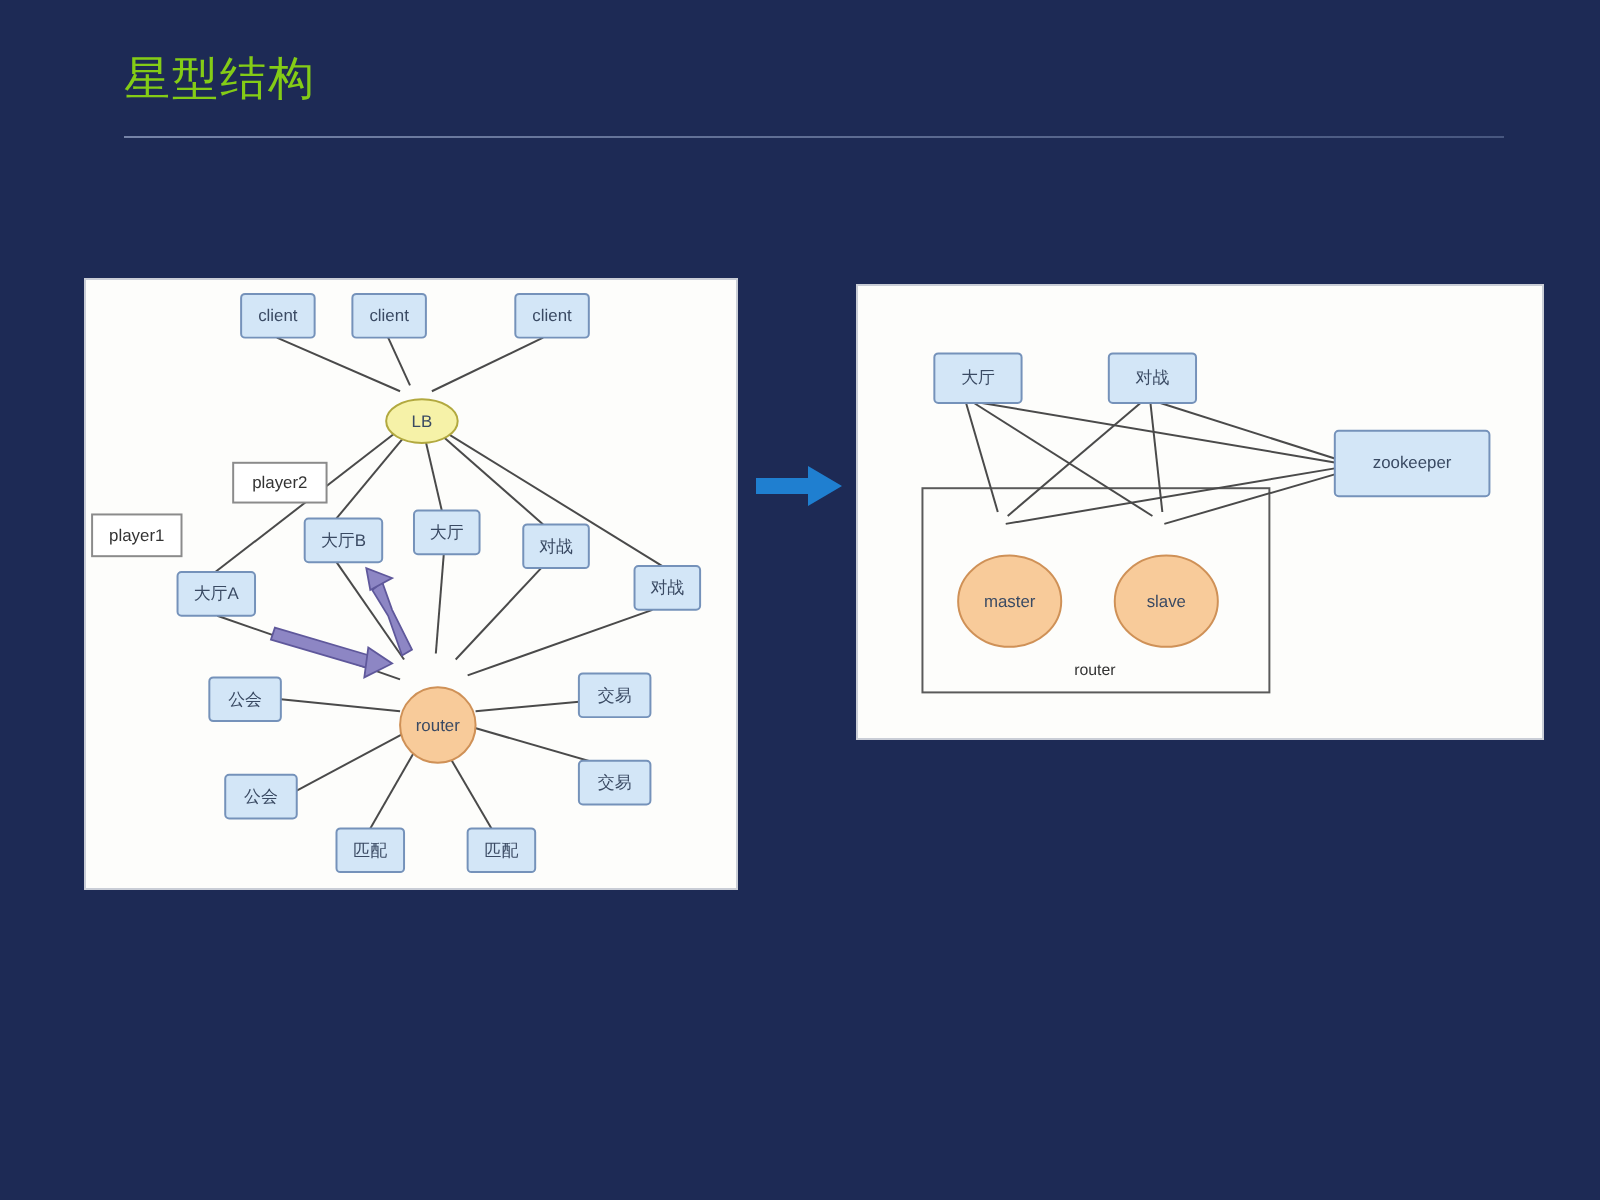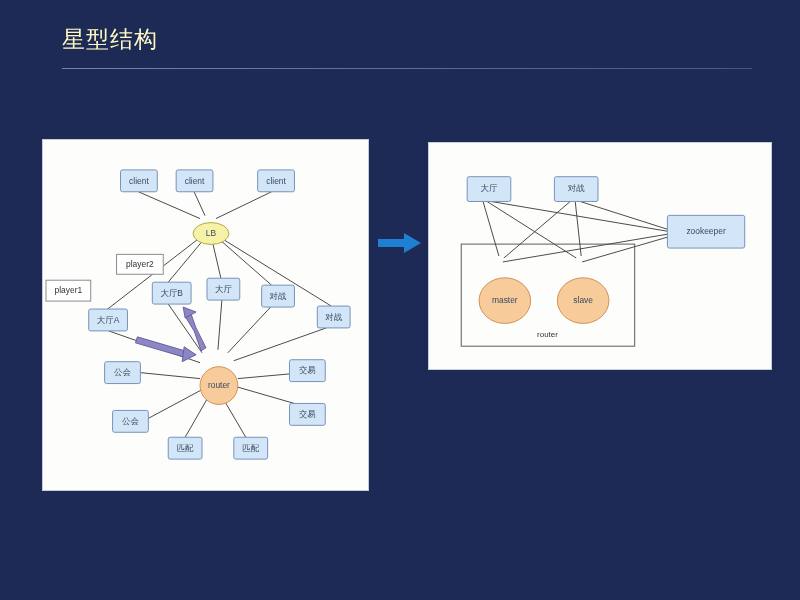--- a/index.html
+++ b/index.html
@@ -19,21 +19,21 @@
     left: 0; top: 0;
     width: 800px;
     height: 600px;
     background: #1d2a55;
   }
   #slide-title {
     position: absolute;
     left: 62px;
     top: 24px;
     font-size: 23px;
-    color: #fef9c3;
+    color: #84cc16;
     letter-spacing: 1px;
     font-weight: 400;
     white-space: nowrap;
   }
   #title-rule {
     position: absolute;
     left: 62px;
     top: 68px;
     width: 690px;
     height: 1px;
@@ -42,21 +42,21 @@
   .panel {
     position: absolute;
     background: #fdfdfb;
     border: 1px solid #c9cdd6;
     box-sizing: border-box;
   }
   #panel-left {
     left: 42px;
     top: 139px;
     width: 327px;
-    height: 352px;
+    height: 306px;
   }
   #panel-right {
     left: 428px;
     top: 142px;
     width: 344px;
     height: 228px;
   }
   .svg-layer {
     position: absolute;
     left: 0; top: 0;

